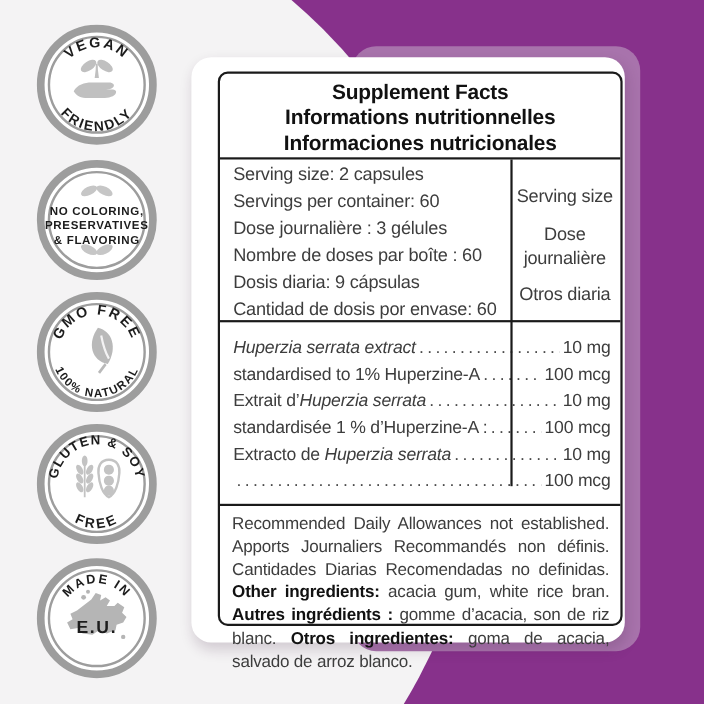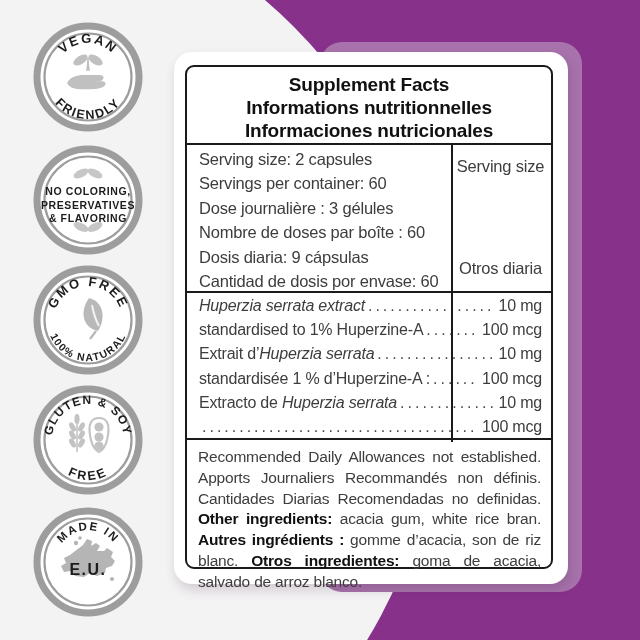--- a/index.html
+++ b/index.html
@@ -4,32 +4,32 @@
 <style>
   html,body{margin:0;padding:0;}
   body{font-family:"Liberation Sans",sans-serif;}
   .stage{position:relative;width:640px;height:640px;overflow:hidden;background:#87318b;}
   .bg-circle{position:absolute;left:-560px;top:-120px;width:1000px;height:1000px;
     border-radius:50%;background:#f4f3f4;}
   .lilac-rect{position:absolute;left:320px;top:42px;width:262px;height:550px;
     border-radius:22px;background:#a873ac;}
   .card{position:absolute;left:174px;top:52px;width:394px;height:532px;border-radius:18px;
     background:#ffffff;box-shadow:2px 6px 12px rgba(60,25,60,0.18);}
-  .panel{position:absolute;left:11px;top:13px;width:368px;height:504px;box-sizing:border-box;
+  .panel{position:absolute;left:24px;top:13px;width:368px;height:504px;box-sizing:border-box;
     border:2px solid #1a1a1a;border-radius:9px;background:#fff;color:#3d3d3d;}
   .panel-header{height:76px;box-sizing:border-box;padding-top:6px;text-align:center;}
   .title-line{font-size:19px;line-height:23px;font-weight:700;color:#111;letter-spacing:-0.2px;}
   .serving{height:148px;box-sizing:border-box;border-top:2px solid #1a1a1a;display:flex;}
   .serving-left{flex:0 0 263px;box-sizing:border-box;padding:2px 4px 0 12px;}
   .s-line{font-size:16.5px;line-height:24.4px;white-space:nowrap;letter-spacing:-0.2px;}
   .serving-right{flex:1;display:flex;flex-direction:column;justify-content:space-between;
-    align-items:center;text-align:center;padding:10px 2px 12px 2px;box-sizing:border-box;}
+    align-items:center;text-align:center;padding:23px 2px 12px 2px;box-sizing:border-box;}
   .sr-item{font-size:16.5px;line-height:22px;letter-spacing:-0.2px;}
-  .ingredients{height:147px;box-sizing:border-box;border-top:2px solid #1a1a1a;
-    padding:1px 9px 0 12px;}
+  .ingredients{height:167px;box-sizing:border-box;border-top:2px solid #1a1a1a;
+    padding:12px 9px 0 12px;}
   .irow{display:flex;align-items:baseline;font-size:16px;line-height:24.2px;letter-spacing:-0.2px;}
   .ilabel{white-space:nowrap;}
   .iseg-italic{font-style:italic;}
   .leader{flex:1;overflow:hidden;white-space:nowrap;letter-spacing:3px;color:#4a4a4a;
     margin:0 3px;}
   .ival{white-space:nowrap;}
   .footnote{height:127px;box-sizing:border-box;border-top:2px solid #1a1a1a;
     padding:7px 10px 0 11px;font-size:15.5px;line-height:20.8px;text-align:justify;
     letter-spacing:-0.2px;color:#3d3d3d;}
   .footnote b{color:#111;}
@@ -163,20 +163,21 @@
         <div class="serving-left" id="servingLeft">
             <div class="s-line">Serving size: 2 capsules</div>
             <div class="s-line">Servings per container: 60</div>
             <div class="s-line">Dose journalière : 3 gélules</div>
             <div class="s-line">Nombre de doses par boîte : 60</div>
             <div class="s-line">Dosis diaria: 9 cápsulas</div>
             <div class="s-line">Cantidad de dosis por envase: 60</div>
           </div>
         <div class="serving-right" id="servingRight">
             <div class="sr-item">Serving size</div>
+            <div class="sr-item">Dose journalière</div>
             <div class="sr-item">Otros diaria</div>
           </div>
       </div>
       <div class="ingredients" id="ingredientRows">
           <div class="irow">
             <span class="ilabel"><span class="iseg-italic">Huperzia serrata extract</span></span>
             <span class="leader">............................................................</span>
             <span class="ival">10 mg</span>
           </div>
           <div class="irow">

